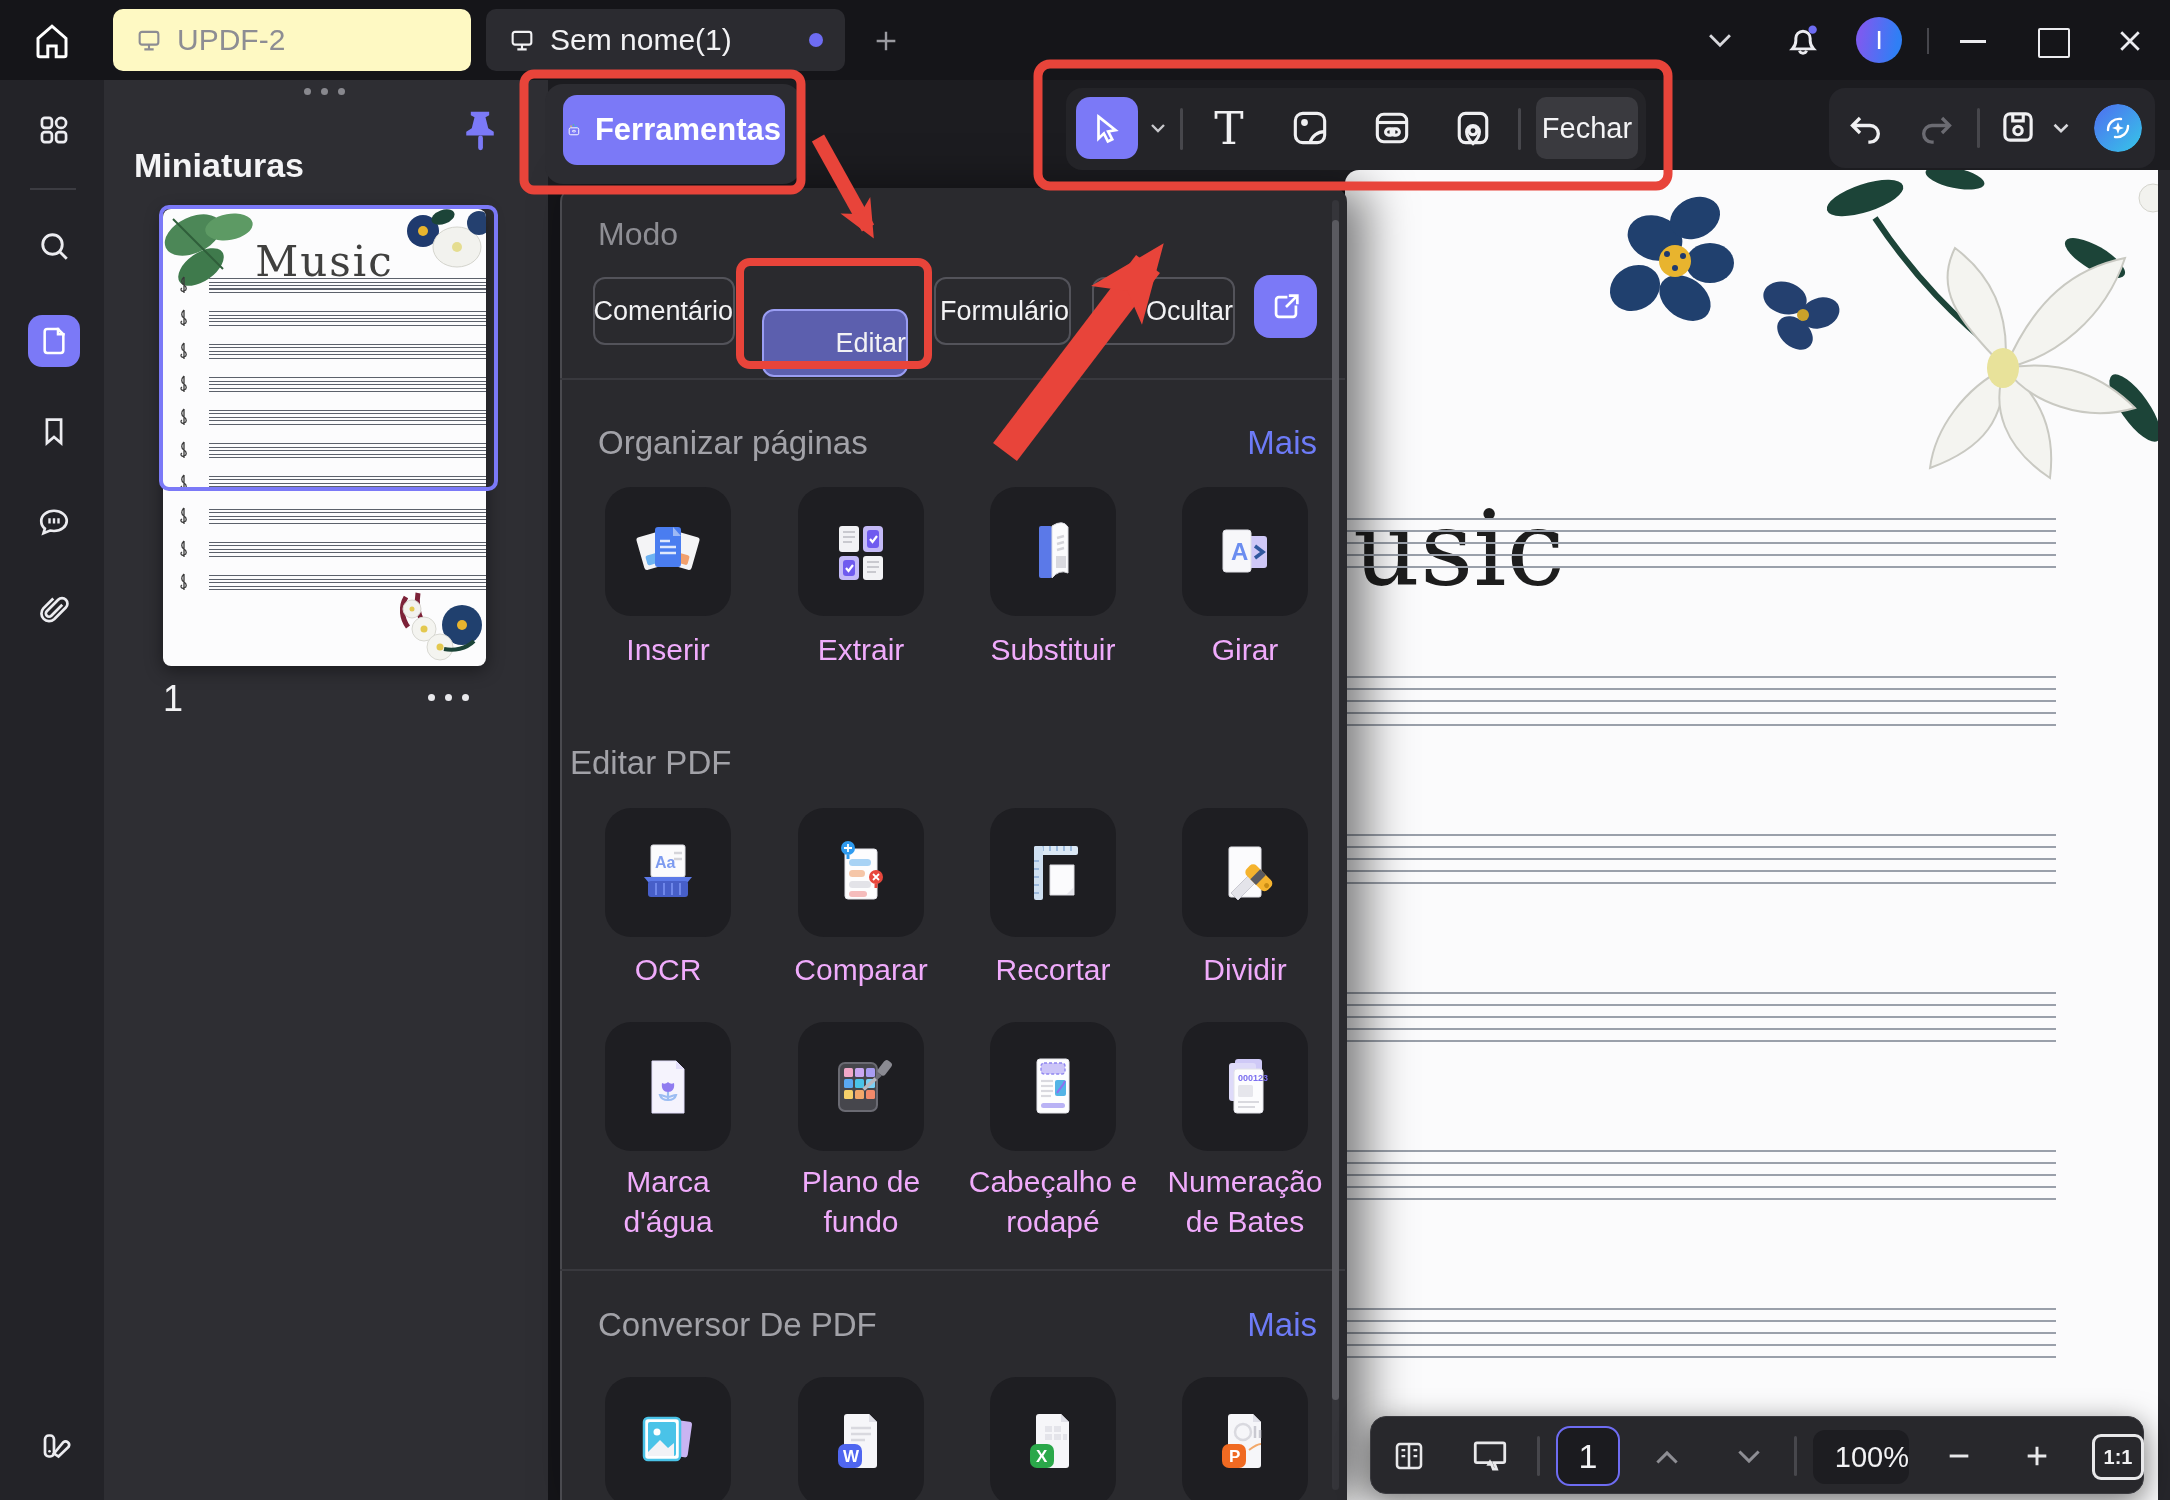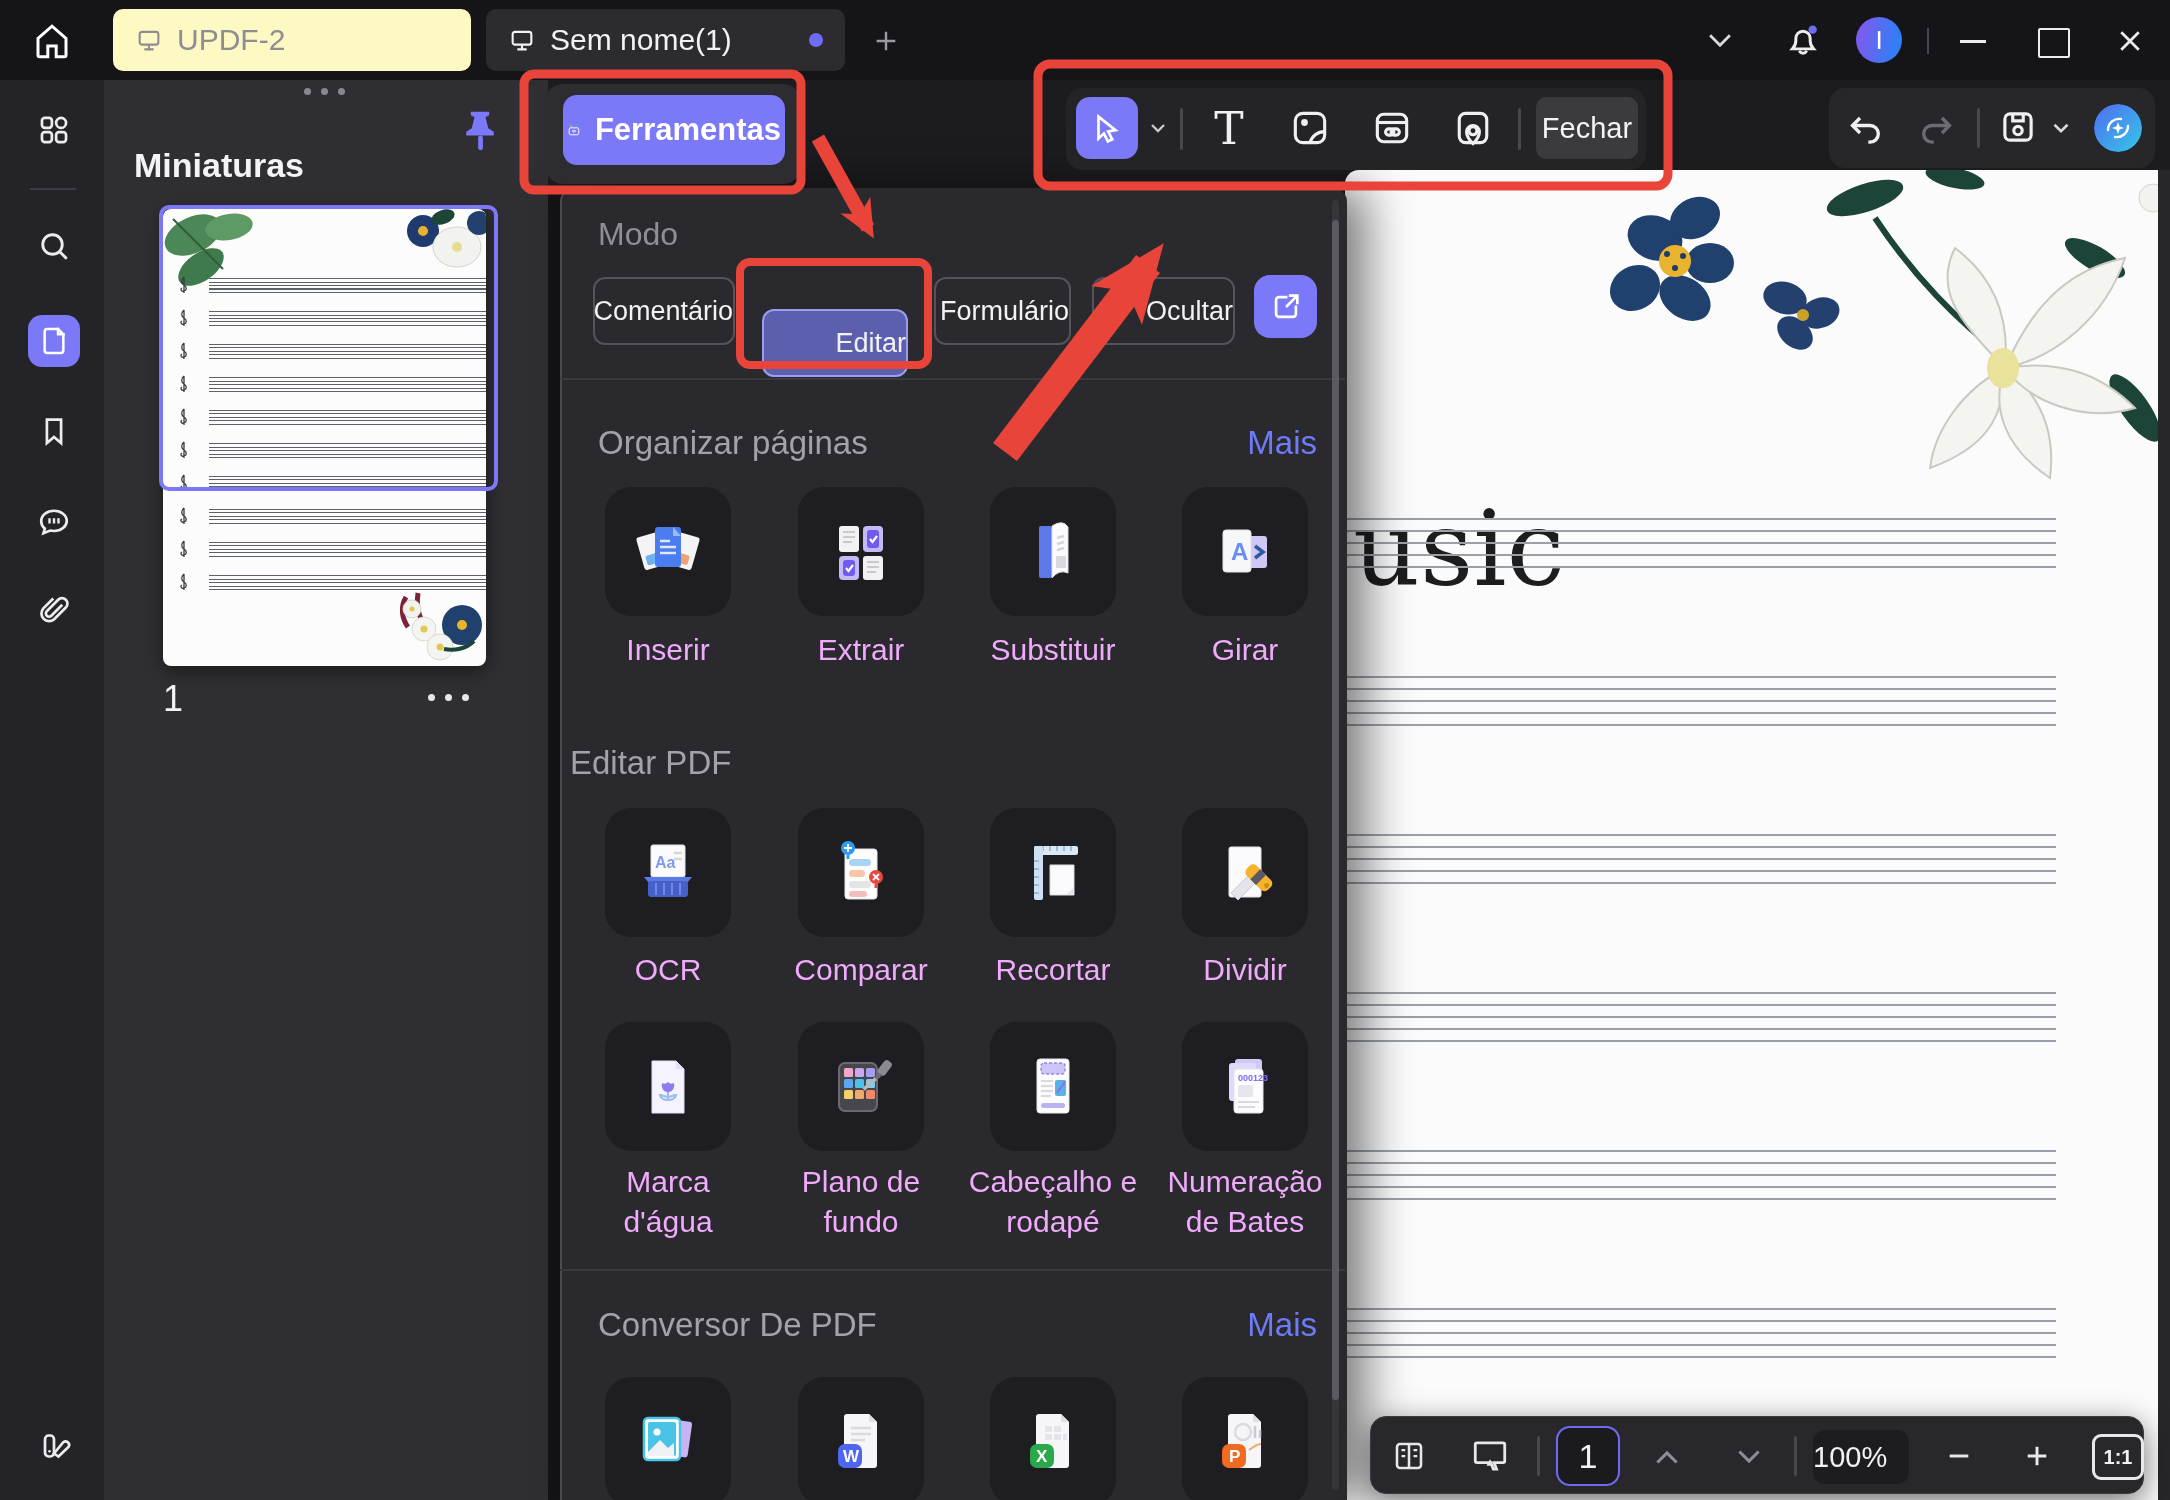--- a/index.html
+++ b/index.html
@@ -72,21 +72,21 @@
   .doc-title{left:8px;top:318px;font-family:"DejaVu Serif", serif;font-size:104px;color:#1d1d1d;}
   .docstaff{position:absolute;left:0;width:711px;height:50px;
             background:repeating-linear-gradient(to bottom,#9aa0aa 0 2px,transparent 2px 12px);}
   .docscroll{left:2158px;top:170px;width:12px;height:1330px;background:#26262b;}
   
   .statusbar{left:1370px;top:1416px;width:774px;height:78px;border-radius:16px;background:#28282c;
              border:1px solid #3a3a3f;box-shadow:0 8px 30px rgba(0,0,0,.55);box-sizing:border-box;}
   .pagebox{left:1556px;top:1426px;width:64px;height:60px;border-radius:14px;border:2px solid #6e6cf2;
            background:#1b1b1f;display:flex;align-items:center;justify-content:center;font-size:34px;box-sizing:border-box;}
   .zoombox{left:1813px;top:1430px;width:96px;height:54px;border-radius:12px;background:#1d1d21;
-           display:flex;align-items:center;justify-content:flex-start;font-size:29px;}
+           display:flex;align-items:center;justify-content:flex-end;font-size:29px;}
   .onebox{left:2092px;top:1434px;width:52px;height:46px;border-radius:9px;border:3px solid #e8e8ea;
           display:flex;align-items:center;justify-content:center;font-size:20px;font-weight:bold;box-sizing:border-box;}
   .sbic{display:flex;align-items:center;justify-content:center;}
   
   .red-overlay{left:0;top:0;width:2170px;height:1500px;pointer-events:none;z-index:50;}
 </style>
 </head>
 <body>
 
 <div class="app">
@@ -215,20 +215,21 @@
     </svg>
 
     <svg class="abs" style="left:232px;top:0;" width="91" height="90" viewBox="0 0 91 90">
       <circle cx="28" cy="22" r="16" fill="#1f3a6e"></circle>
         <circle cx="28" cy="22" r="5" fill="#e8b42e"></circle>
       <ellipse cx="62" cy="38" rx="24" ry="20" fill="#f2f2ee" stroke="#d4d4cd"></ellipse>
       <circle cx="62" cy="38" r="5" fill="#e5dd90"></circle>
       <circle cx="84" cy="14" r="12" fill="#24406f"></circle>
       <ellipse cx="48" cy="8" rx="12" ry="7" fill="#1c4438" transform="rotate(-20 48 8)"></ellipse>
     </svg>
+    <div class="abs thumb-title">Music</div>
     <div id="thumb-staves">
         <div class="staff" style="top: 69px;">
           <svg class="clef" viewBox="0 0 14 19">
             <path d="M7 1 C4 4 4 7 7 9 C10 11 10 14 7 15 C4 16 3 13 5 12 M7 1 V17" fill="none" stroke="#3a3a3a" stroke-width="1.3"></path>
           </svg>
         </div>
         <div class="staff" style="top: 102px;">
           <svg class="clef" viewBox="0 0 14 19">
             <path d="M7 1 C4 4 4 7 7 9 C10 11 10 14 7 15 C4 16 3 13 5 12 M7 1 V17" fill="none" stroke="#3a3a3a" stroke-width="1.3"></path>
           </svg>

